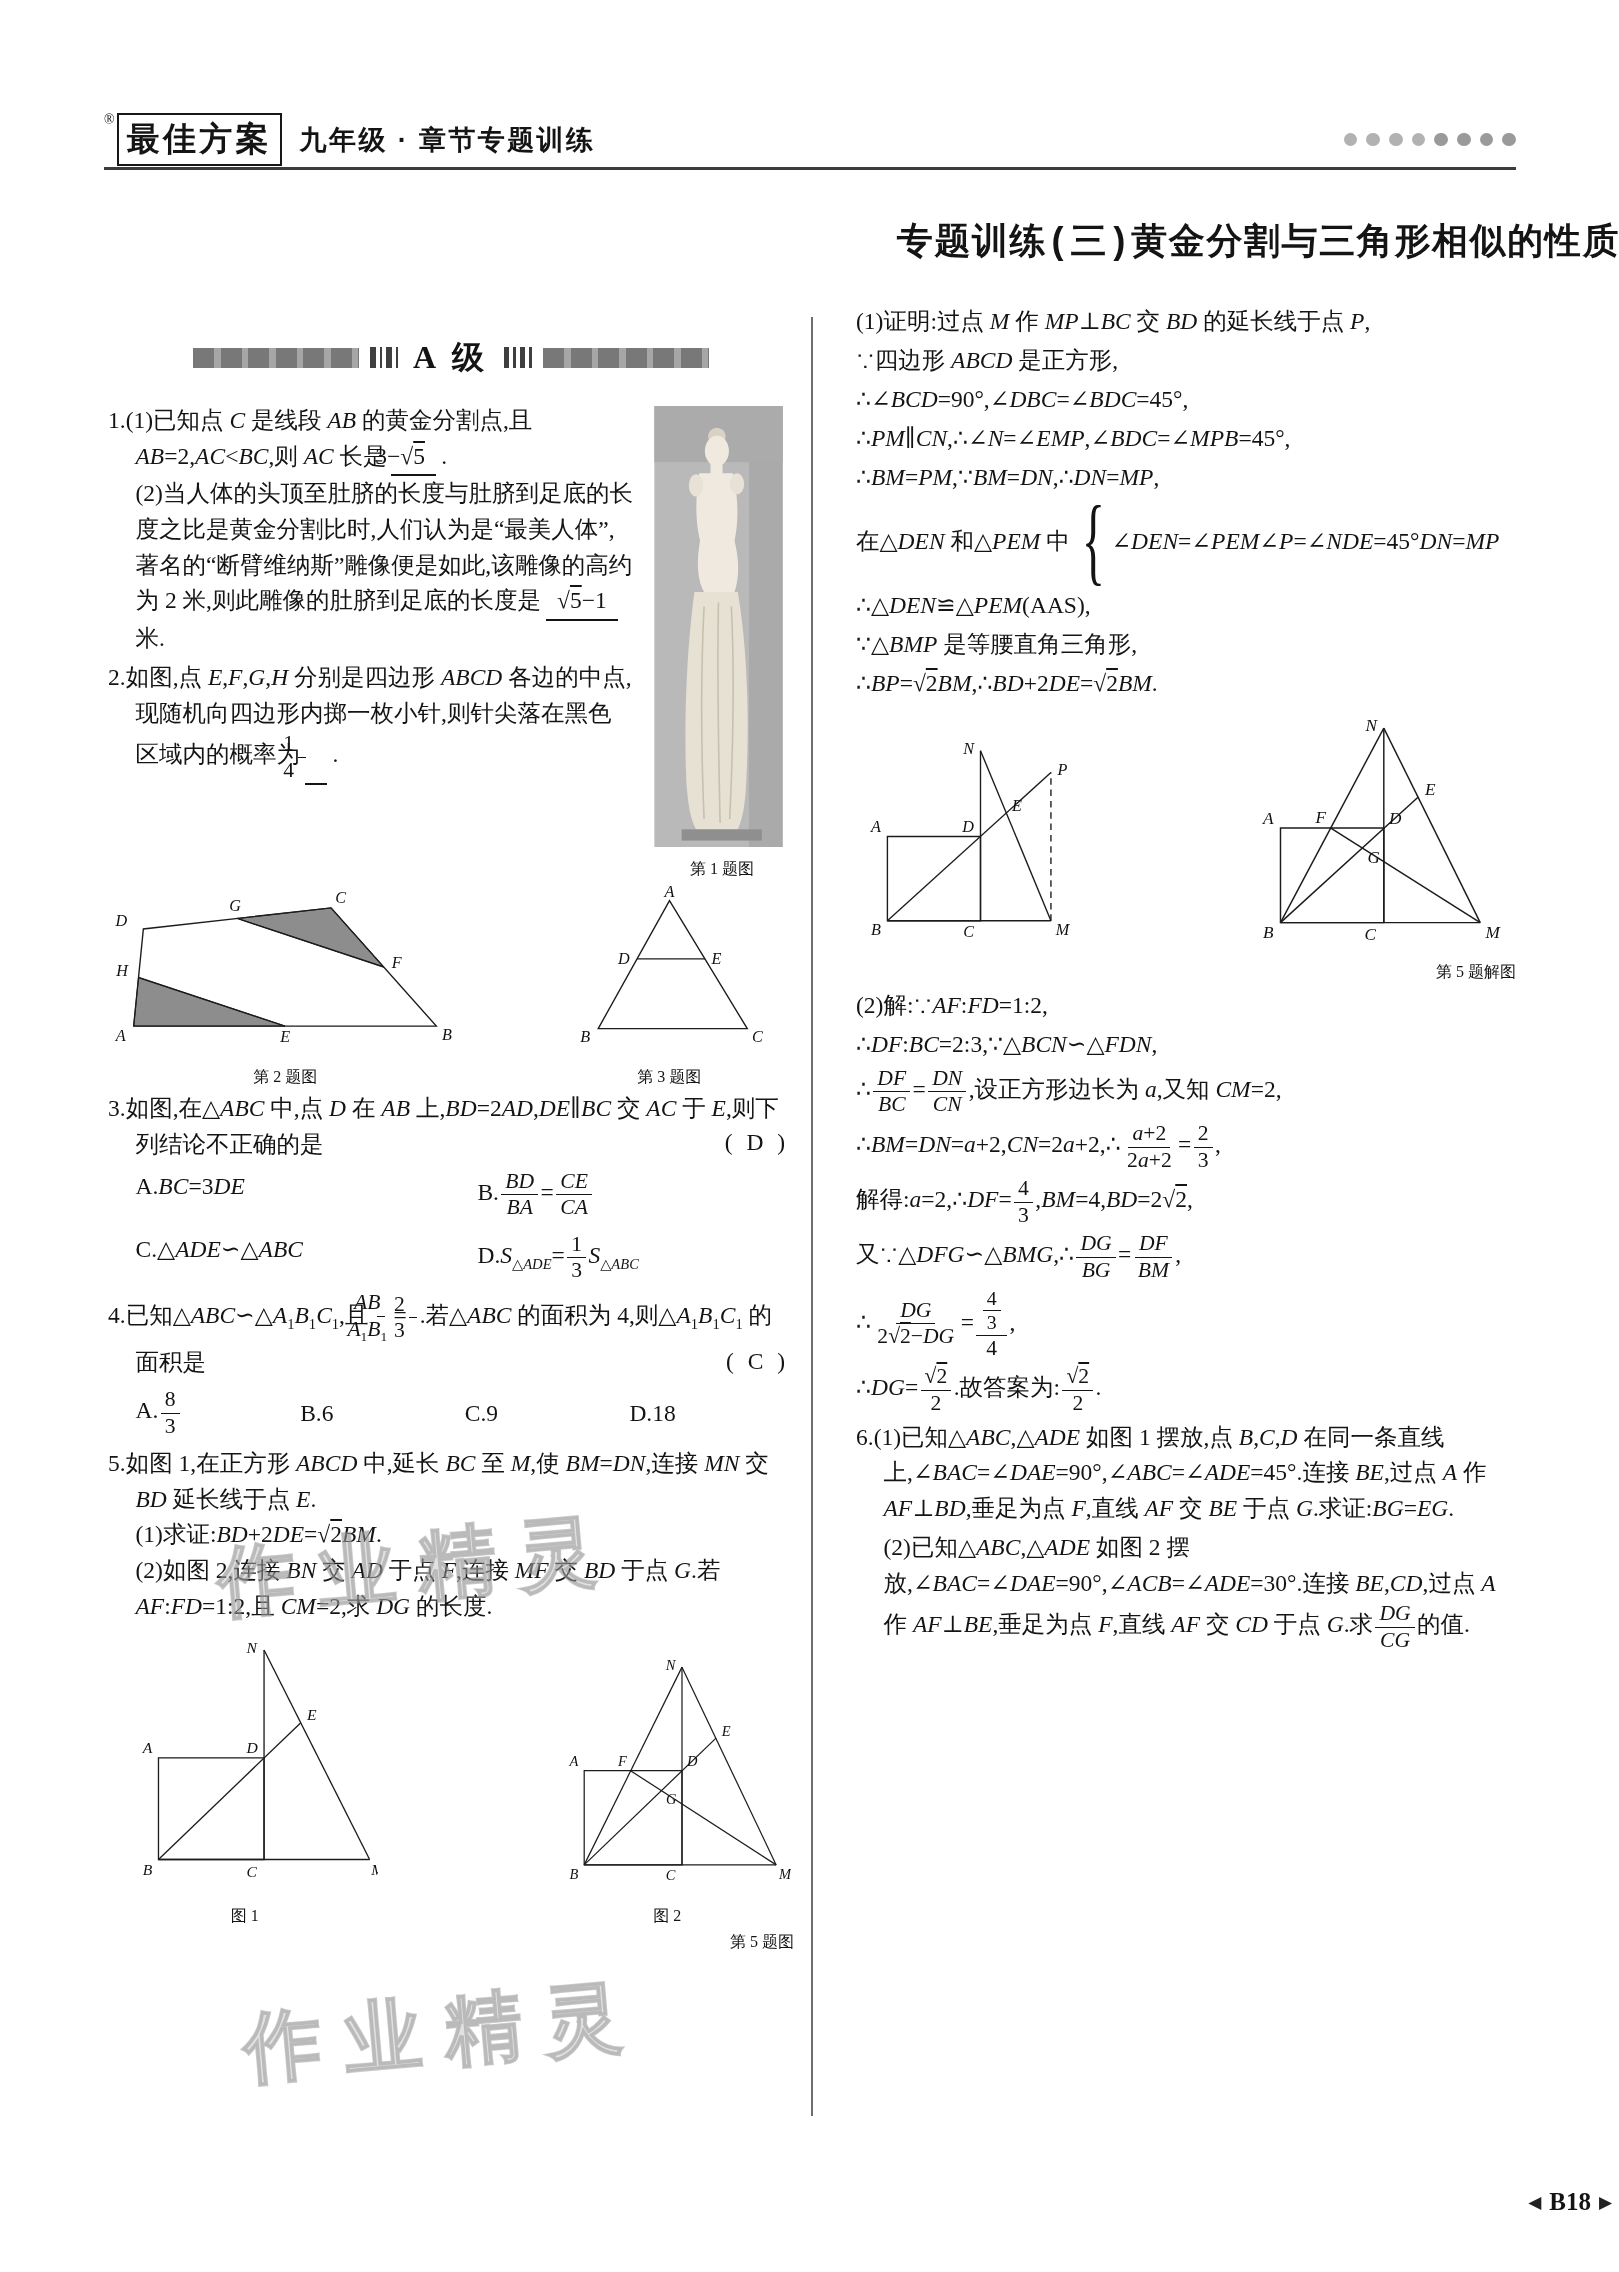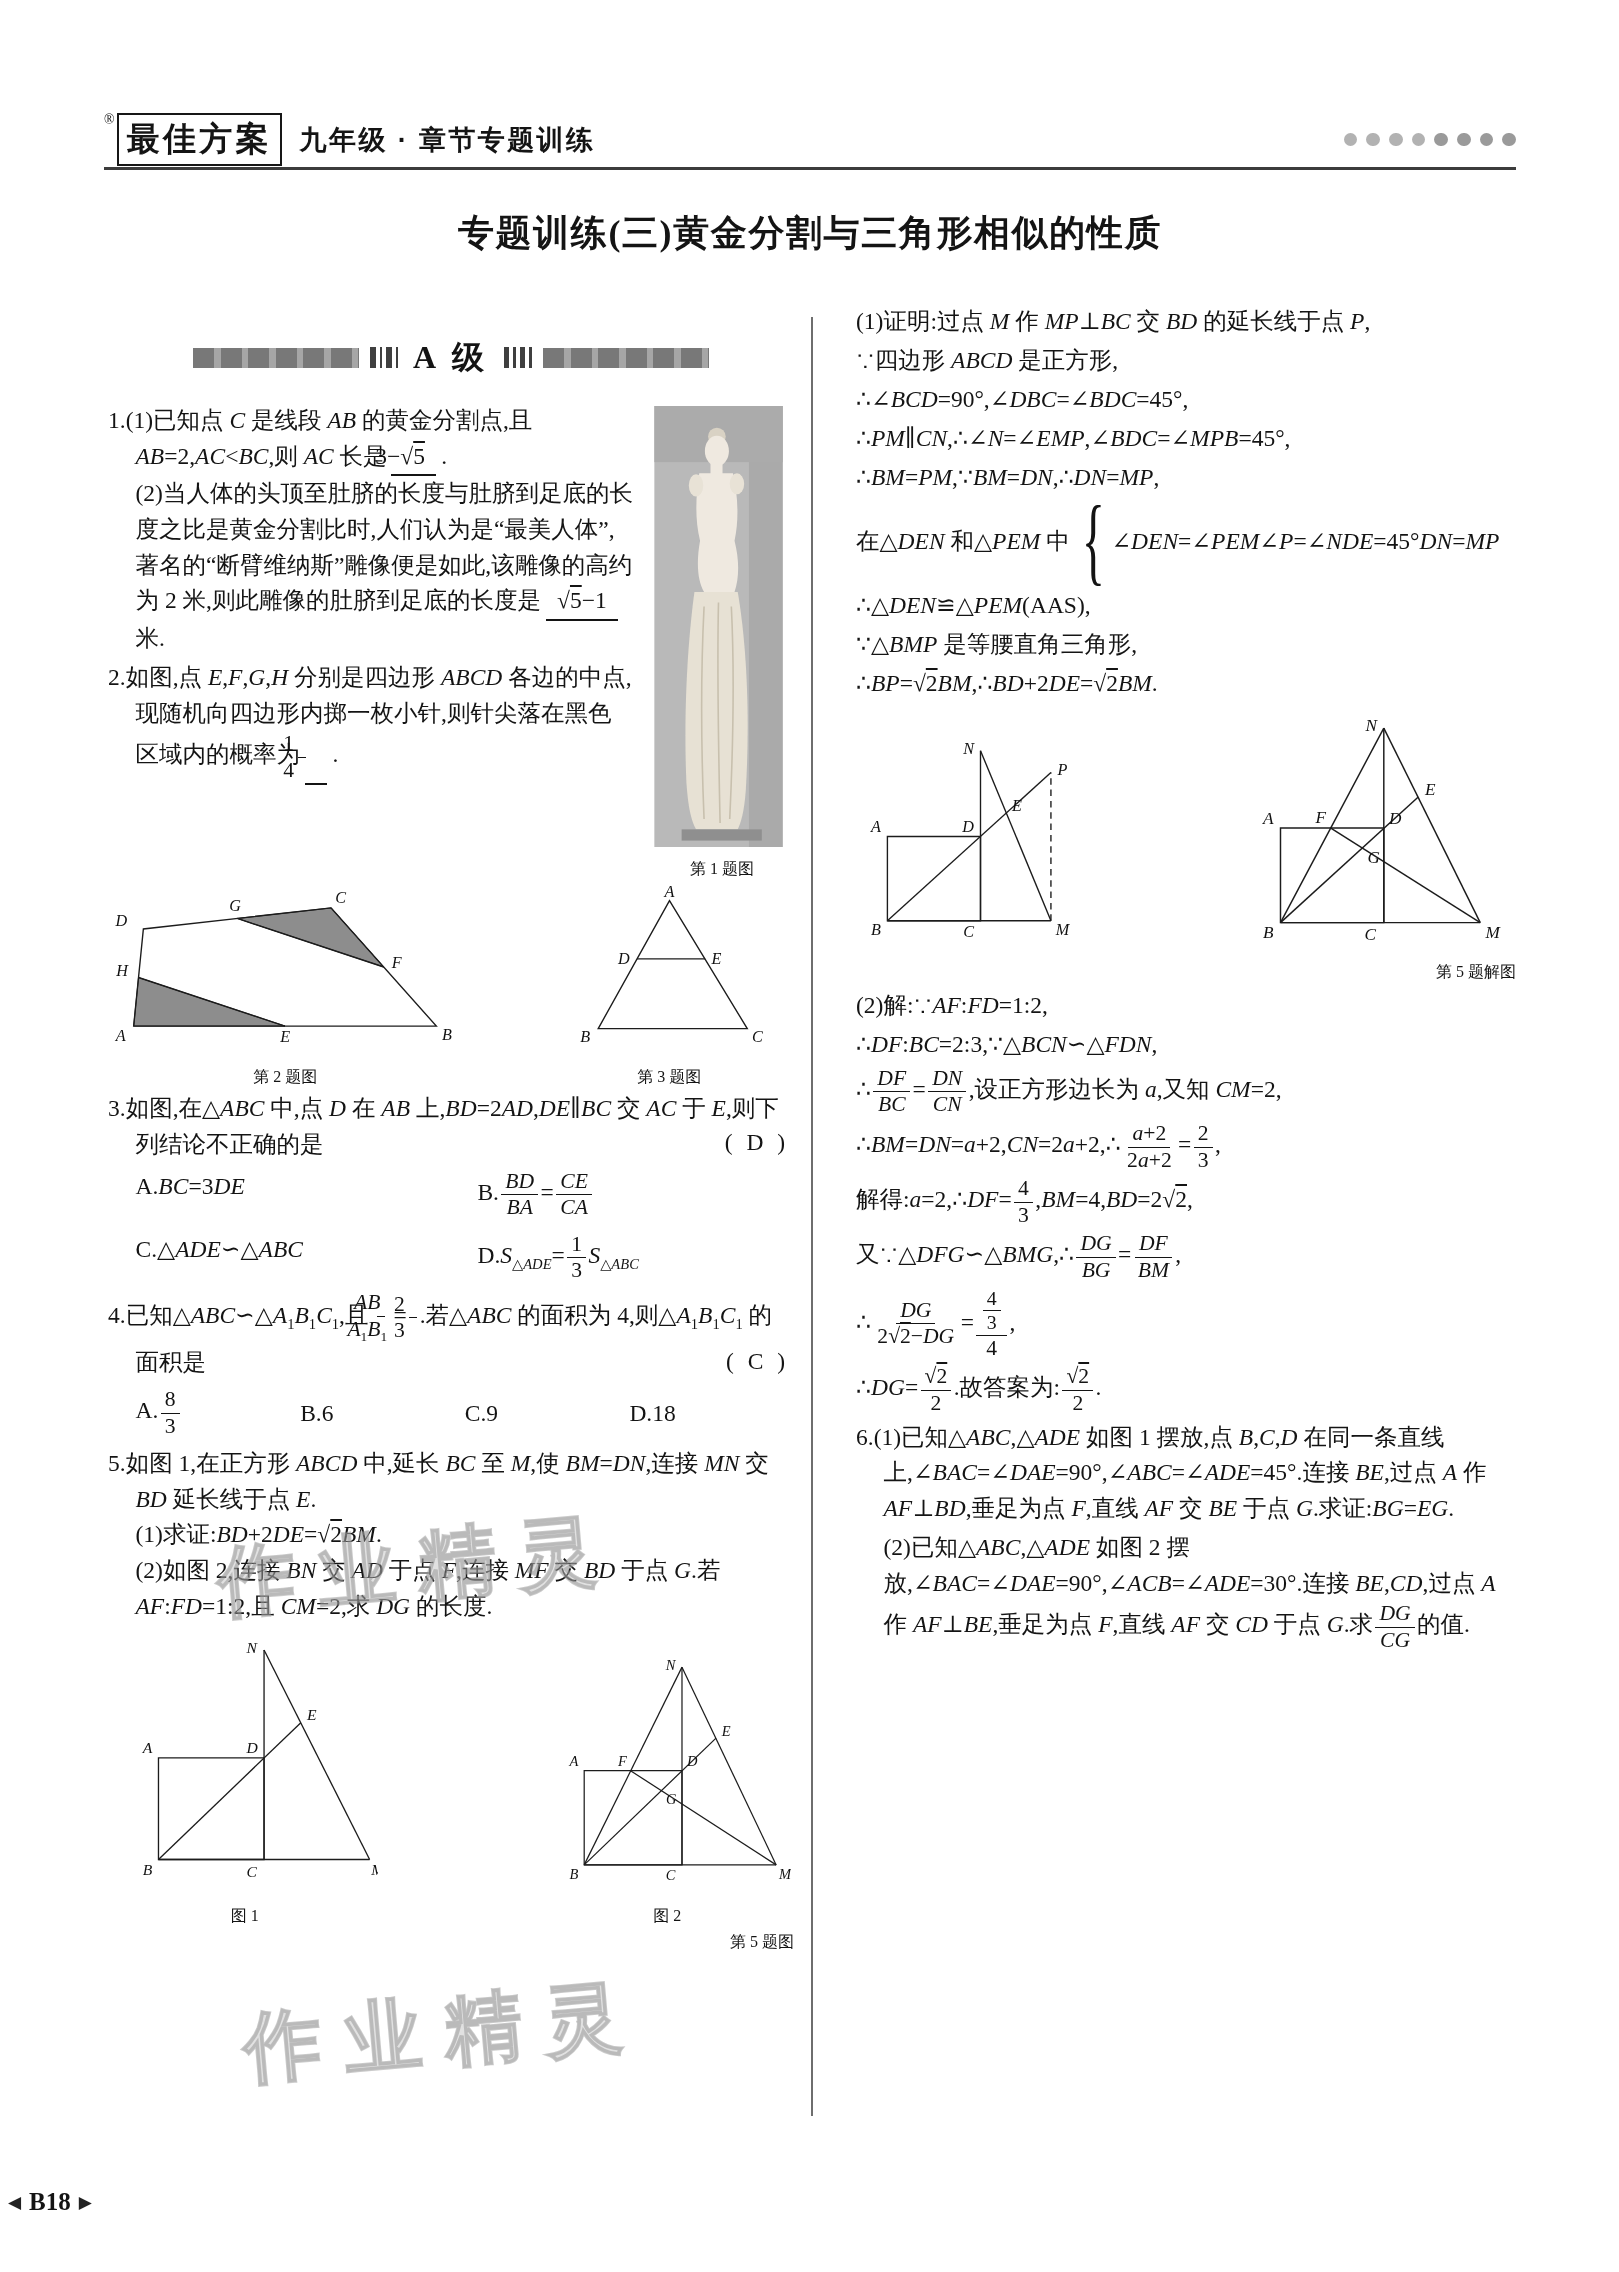--- a/index.html
+++ b/index.html
@@ -16,21 +16,21 @@
 
   
   .hdr{position:absolute;left:104px;right:104px;top:112px;height:58px;display:flex;align-items:center;border-bottom:3.2px solid #3c3c3c}
   .reg{font-size:13.7px;vertical-align:top;margin-right:2.4px;align-self:flex-start}
   .logo{font-weight:700;font-size:33px;border:2.4px solid #161616;padding:2px 8px;letter-spacing:3.2px;font-family:"Liberation Sans",sans-serif}
   .sub{font-weight:700;font-size:27px;margin-left:18px;letter-spacing:2.4px;font-family:"Liberation Sans",sans-serif}
   .dots{margin-left:auto;display:flex;gap:9px;align-items:center}
   .dots b{width:13.7px;height:13.7px;border-radius:50%;background:#b2b2b2;display:block}
   .dots b:nth-child(n+5){background:#9a9a9a}
 
-  .title{position:absolute;left:0;width:100%;top:209px;text-align:center;font-size:36px;font-weight:700;letter-spacing:1.6px;font-family:Liberation Serif, serif}
+  .title{position:absolute;left:0;width:100%;top:217px;text-align:right;font-size:36px;font-weight:700;letter-spacing:1.6px;font-family:Liberation Mono, monospace}
 
   
   .vdiv{position:absolute;left:811px;top:317px;width:1.6px;height:1799px;background:#6e6e6e}
   .col{position:absolute;font-size:23.5px;line-height:1.52}
   .left-col{left:108px;top:330px;width:686px}
   .right-col{left:856px;top:301px;width:660px}
 
   
   .banner{display:flex;align-items:center;justify-content:center;gap:11.3px;margin:3.2px 0 21px}
   .bar{height:20px;width:166px;background:repeating-linear-gradient(90deg,#787878 0 21px,#a6a6a6 21px 27.5px)}
@@ -59,21 +59,21 @@
   .statue{float:right;width:144px;margin:3.2px 0 8px 16px}
   .statue svg{display:block}
 
   
   .brace-row{display:flex;align-items:center;margin:4.9px 0}
   .big-brace{font-size:97px;line-height:.85;font-weight:300;transform:scaleX(.5);margin:0 -4.9px 0 0}
   .brace-lines{display:flex;flex-direction:row;line-height:1.5}
   .right-col p{margin:3.2px 0}
 
   
-  .pfooter{position:absolute;left:0;width:100%;top:2188px;text-align:left;font-size:25px;font-weight:700}
+  .pfooter{position:absolute;left:0;width:100%;top:2188px;text-align:right;font-size:25px;font-weight:700}
   .pfooter .arr{font-size:17px;font-weight:400;vertical-align:2.4px;margin:0 8px;color:#222}
 
   
   .wm{position:absolute;font-size:78px;font-weight:700;letter-spacing:22.6px;transform:rotate(-5deg);z-index:6;pointer-events:none;font-family:"Liberation Sans",sans-serif;color:rgba(175,175,175,.38);-webkit-text-stroke:1.6px rgba(140,140,140,.45)}
   .wm1{left:217px;top:1514px}
   .wm2{left:243px;top:1980px}
 </style>
 </head>
 <body>
 

